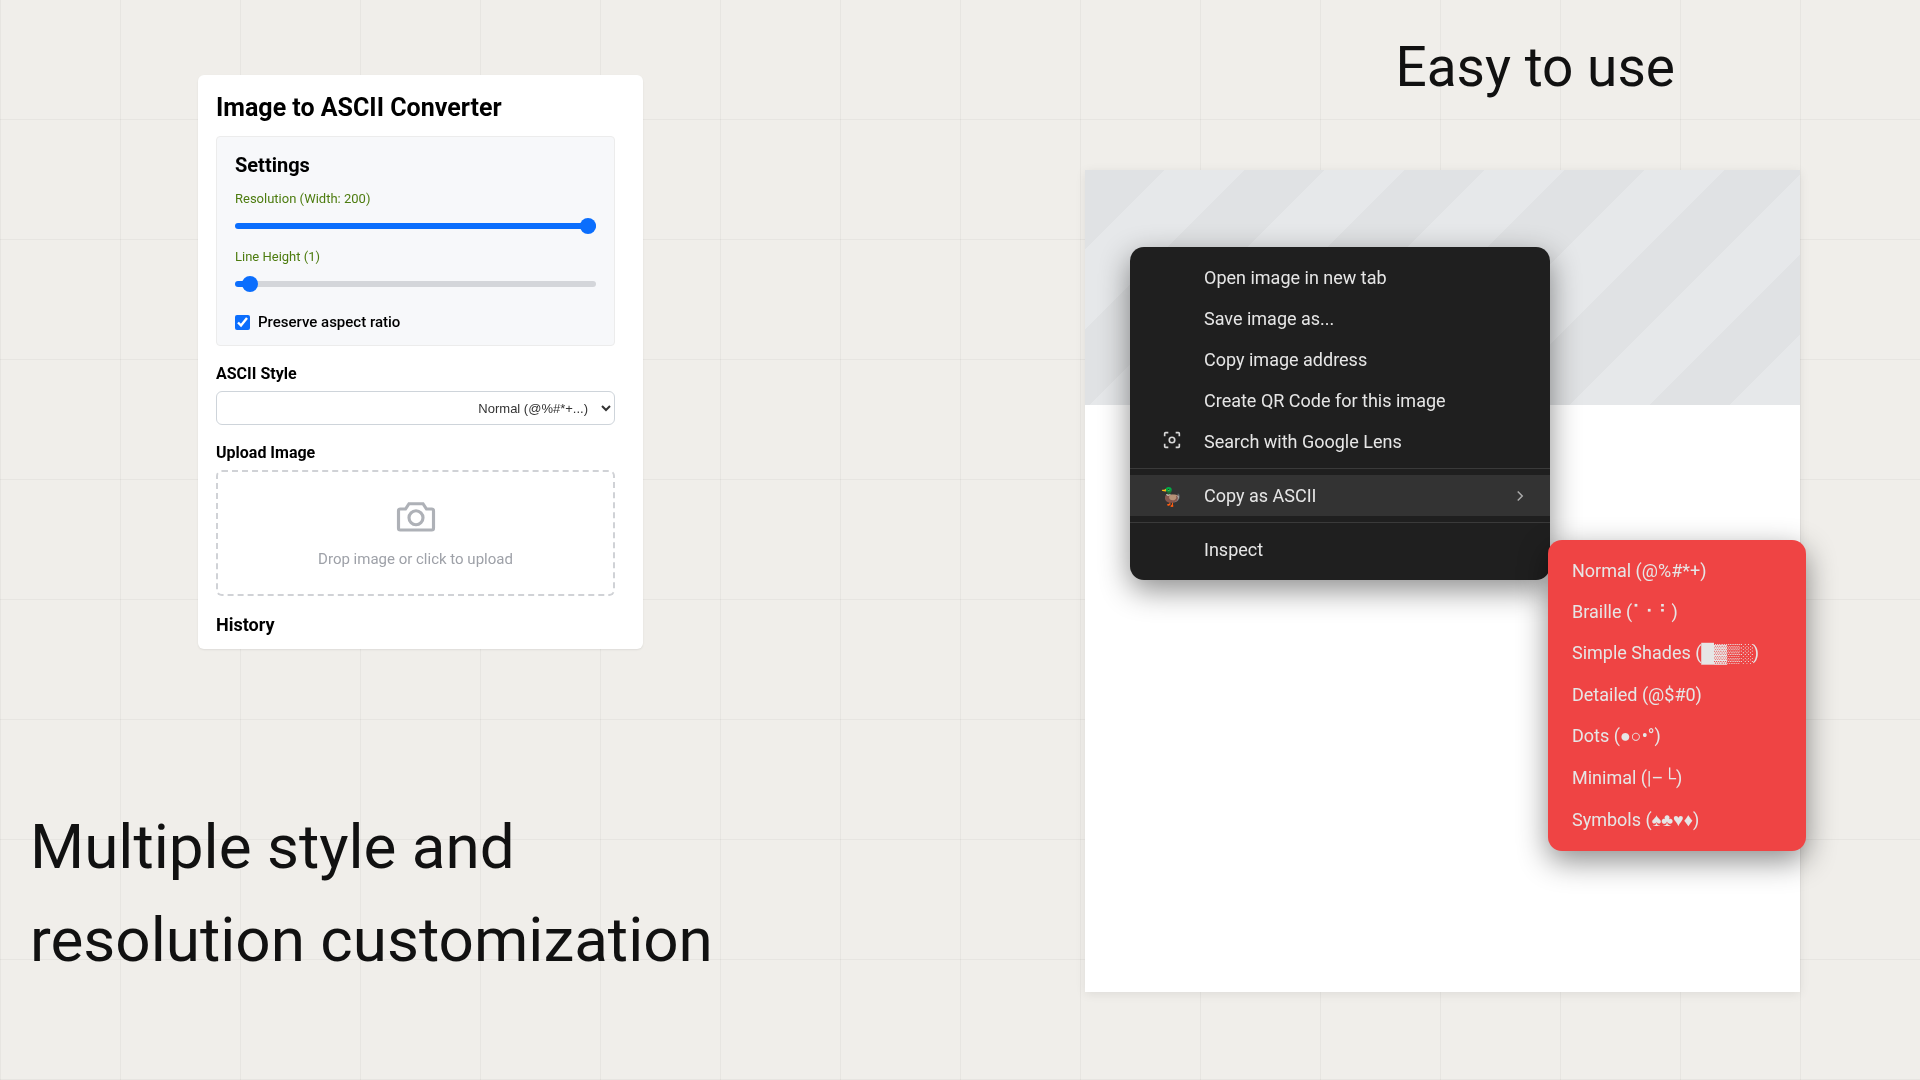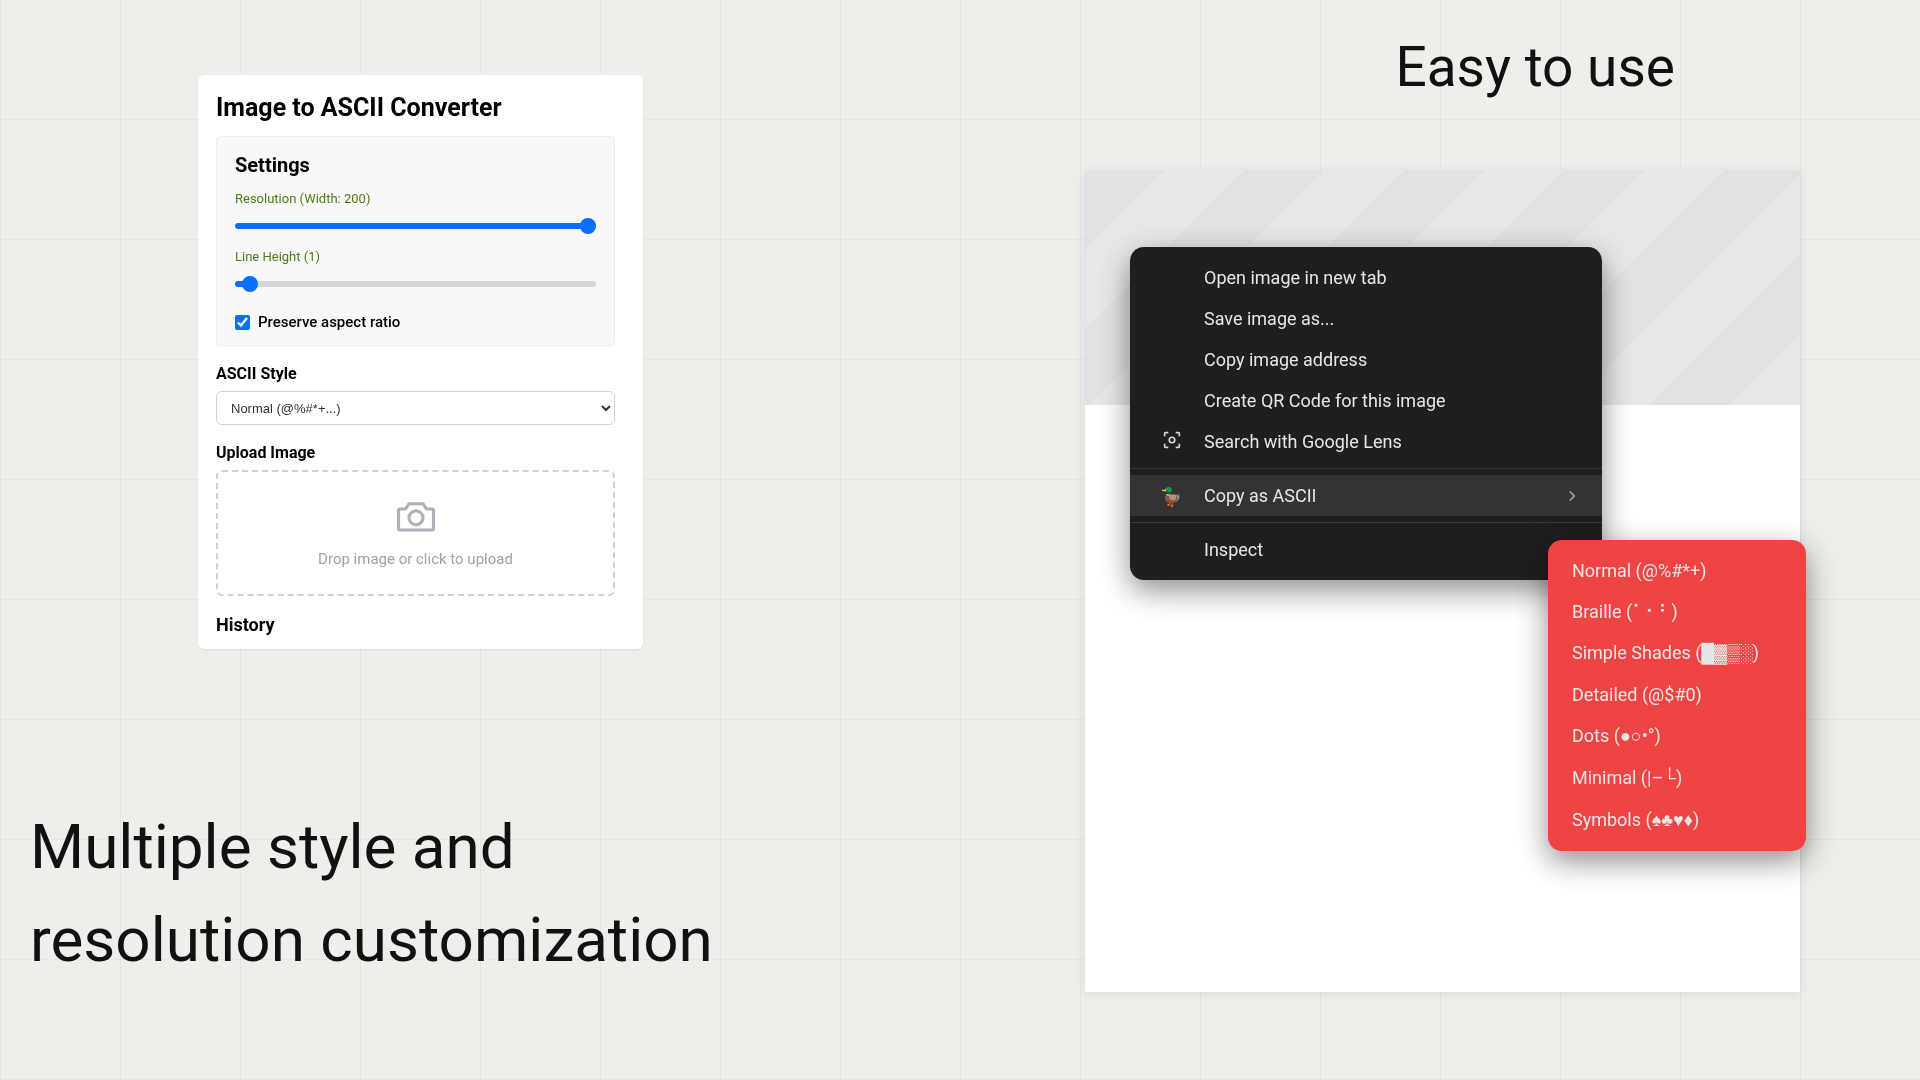--- a/index.html
+++ b/index.html
@@ -104,20 +104,21 @@
 .style-select {
   width: 100%;
   height: 34px;
   border: 1px solid #ced4da;
   border-radius: 6px;
   padding: 0 10px;
   font-size: 13px;
   color: #333;
   background: #fff;
   margin-bottom: 18px;
+  text-align: right;
 }
 .dropzone {
   border: 2px dashed #d0d2d6;
   border-radius: 6px;
   padding: 26px 10px;
   text-align: center;
   margin-bottom: 18px;
   cursor: pointer;
 }
 .camera-icon {
@@ -172,21 +173,21 @@
   background: #e4e6e8;
   background-image: linear-gradient(135deg, #e0e2e4 25%, #e6e8ea 25%, #e6e8ea 50%, #e0e2e4 50%, #e0e2e4 75%, #e6e8ea 75%);
   background-size: 160px 160px;
 }
 
 
 .ctx-menu {
   position: absolute;
   top: 247px;
   left: 1130px;
-  width: 472px;
+  width: 420px;
   background: #1f1f1f;
   border-radius: 14px;
   box-shadow: 0 10px 30px rgba(0,0,0,0.45);
   padding: 10px 0;
   color: #e6e6e6;
   font-size: 18px;
 }
 .ctx-item {
   display: flex;
   align-items: center;

